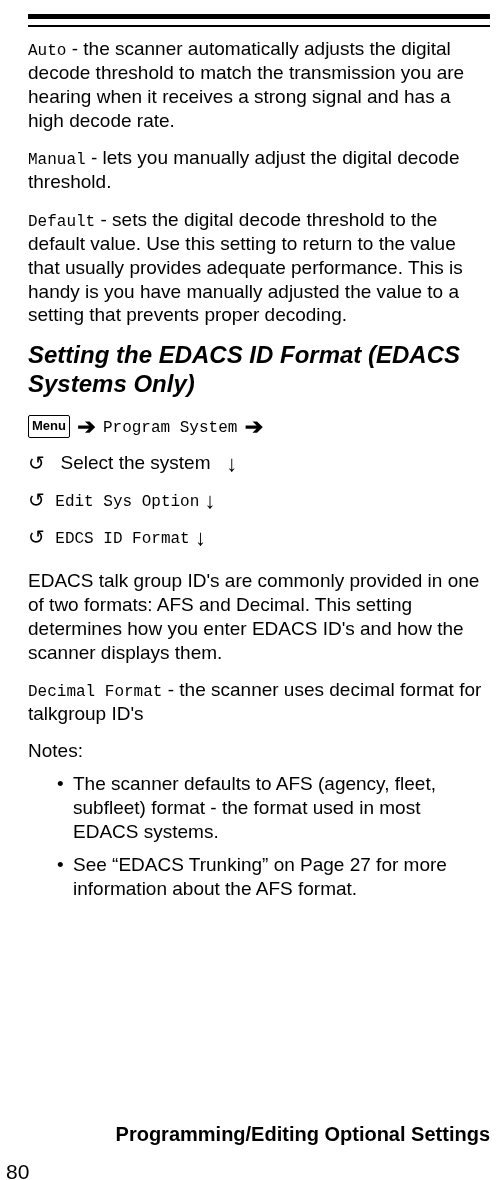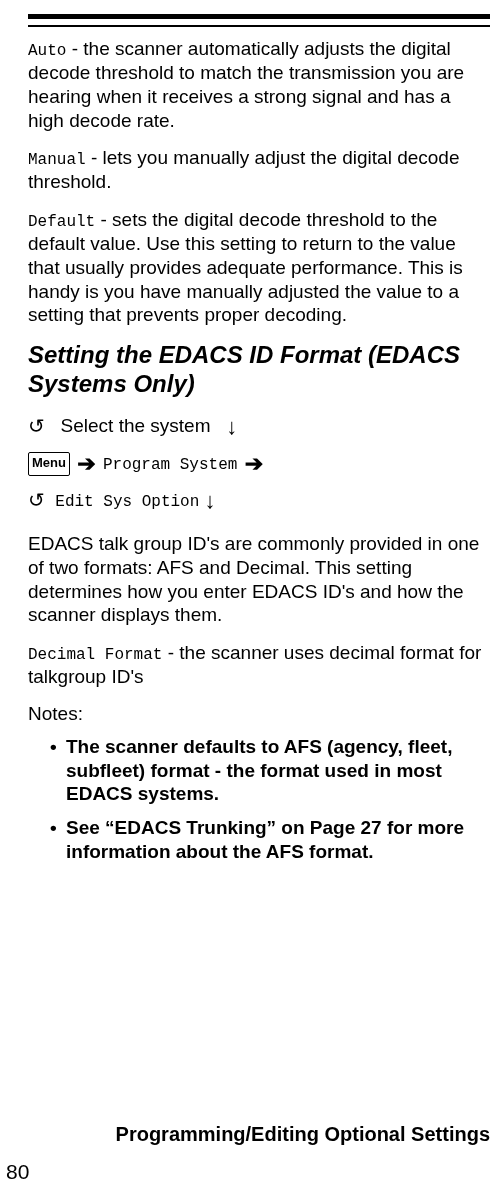--- a/index.html
+++ b/index.html
@@ -75,22 +75,21 @@
     font-weight: bold;
     vertical-align: -2px;
   }
   .notes {
     font-size: 19px;
     margin: 7px 0 10px 0;
   }
   ul.bullets {
     list-style: none;
     padding: 0 0 0 22px;
-    margin: 0;
-    font-weight: bold;
+    margin: 7px;
   }
   ul.bullets li {
     font-size: 19px;
     line-height: 1.25;
     margin: 0 0 10px 0;
     position: relative;
     padding-left: 16px;
   }
   ul.bullets li::before {
     content: "•";
@@ -134,33 +133,38 @@
   </p>
 
   <p class="para">
     <span class="mono">Default</span><span> - sets the digital decode threshold to the default value. Use this setting to return to the value that usually provides adequate performance. This is handy is you have manually adjusted the value to a setting that prevents proper decoding.</span>
   </p>
 
   <h2 class="section">Setting the EDACS ID Format (EDACS Systems Only)</h2>
 
   <div class="menu-block">
     <span class="nav-line">
-      <span class="scroll-icon">↺</span>
-      &nbsp;<span>Select the system</span>
-      &nbsp;&nbsp;<span class="down-arrow">↓</span>
-    </span>
-    <span class="nav-line">
       <span class="menu-btn">Menu</span>
       <span class="arrow-right">➔</span>
       <span class="mono">Program System</span>
       <span class="arrow-right">➔</span>
     </span>
     <span class="nav-line">
       <span class="scroll-icon">↺</span>
+      &nbsp;<span>Select the system</span>
+      &nbsp;&nbsp;<span class="down-arrow">↓</span>
+    </span>
+    <span class="nav-line">
+      <span class="scroll-icon">↺</span>
       <span class="mono">Edit Sys Option</span>
+      <span class="down-arrow">↓</span>
+    </span>
+    <span class="nav-line">
+      <span class="scroll-icon">↺</span>
+      <span class="mono">EDCS ID Format</span>
       <span class="down-arrow">↓</span>
     </span>
   </div>
 
   <p class="para">EDACS talk group ID's are commonly provided in one of two formats: AFS and Decimal. This setting determines how you enter EDACS ID's and how the scanner displays them.</p>
 
 
   <p class="para">
     <span class="mono">Decimal Format</span><span> - the scanner uses decimal format for talkgroup ID's</span>
   </p>

